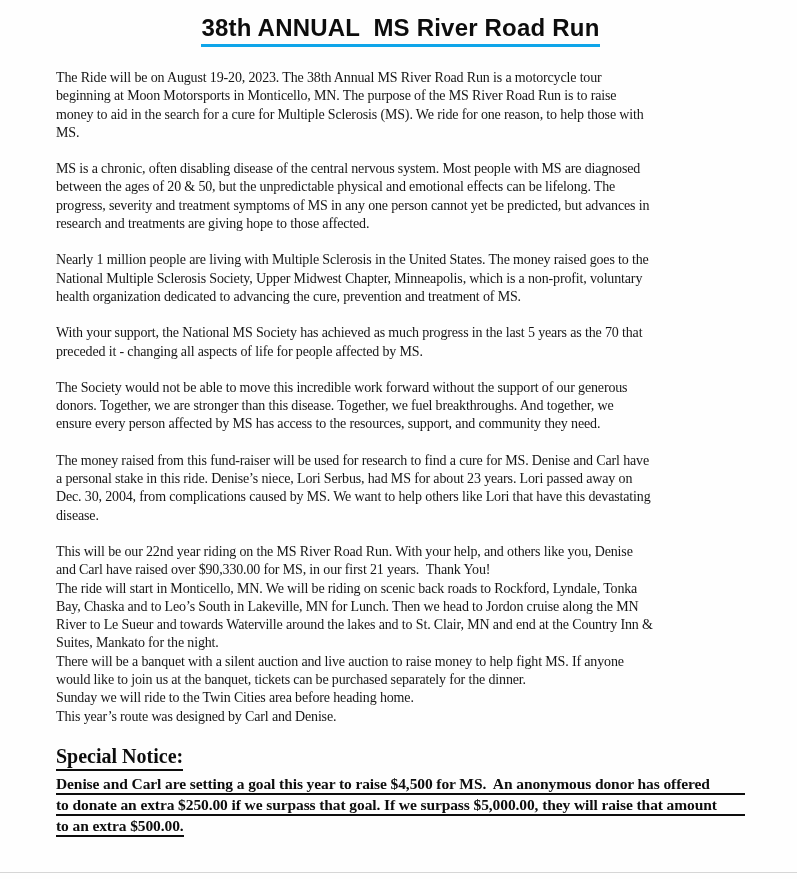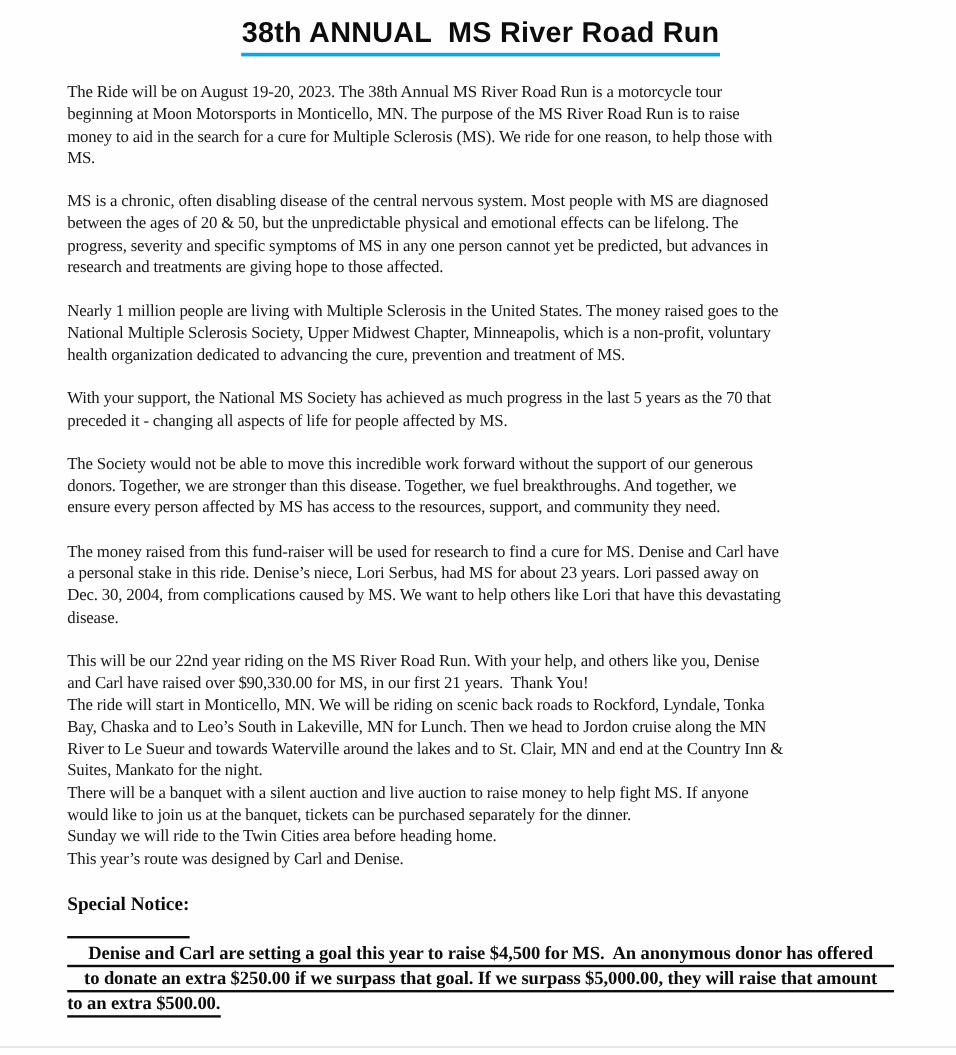--- a/index.html
+++ b/index.html
@@ -43,45 +43,44 @@
   .line {
     font-size: 14px;
     line-height: 18.3px;
     letter-spacing: -0.15px;
     white-space: pre;
   }
   .special-notice {
     margin-top: 19px;
   }
   .sn-heading {
-    font-size: 16px;
+    font-size: 20px;
     font-weight: bold;
     color: #0d0d0d;
     display: table;
     border-bottom: 2.5px solid #0d0d0d;
-    padding-bottom: 17px;
+    padding-bottom: 1px;
     margin: 0 0 4px 0;
     white-space: pre;
   }
   .notice-line {
     font-size: 15.5px;
     font-weight: bold;
     line-height: 17.5px;
     letter-spacing: -0.1px;
     white-space: pre;
     display: table;
     border-bottom: 2.5px solid #0d0d0d;
     padding-bottom: 0.5px;
     margin-bottom: 1px;
     color: #0d0d0d;
   }
   .notice-line.nl-full {
     display: block;
     width: 689px;
-    text-align: center;
   }
   .scan-line {
     position: absolute;
     left: 0;
     top: 872px;
     width: 797px;
     height: 1px;
     background: #d6d6d6;
   }
 </style>
@@ -95,21 +94,21 @@
   <div class="body-text">
       <div class="para">
         <div class="line">The Ride will be on August 19-20, 2023. The 38th Annual MS River Road Run is a motorcycle tour</div>
         <div class="line">beginning at Moon Motorsports in Monticello, MN. The purpose of the MS River Road Run is to raise</div>
         <div class="line">money to aid in the search for a cure for Multiple Sclerosis (MS). We ride for one reason, to help those with</div>
         <div class="line">MS.</div>
       </div>
       <div class="para">
         <div class="line">MS is a chronic, often disabling disease of the central nervous system. Most people with MS are diagnosed</div>
         <div class="line">between the ages of 20 &amp; 50, but the unpredictable physical and emotional effects can be lifelong. The</div>
-        <div class="line">progress, severity and specific symptoms of MS in any one person cannot yet be predicted, but advances in</div>
+        <div class="line">progress, severity and treatment symptoms of MS in any one person cannot yet be predicted, but advances in</div>
         <div class="line">research and treatments are giving hope to those affected.</div>
       </div>
       <div class="para">
         <div class="line">Nearly 1 million people are living with Multiple Sclerosis in the United States. The money raised goes to the</div>
         <div class="line">National Multiple Sclerosis Society, Upper Midwest Chapter, Minneapolis, which is a non-profit, voluntary</div>
         <div class="line">health organization dedicated to advancing the cure, prevention and treatment of MS.</div>
       </div>
       <div class="para">
         <div class="line">With your support, the National MS Society has achieved as much progress in the last 5 years as the 70 that</div>
         <div class="line">preceded it - changing all aspects of life for people affected by MS.</div>

